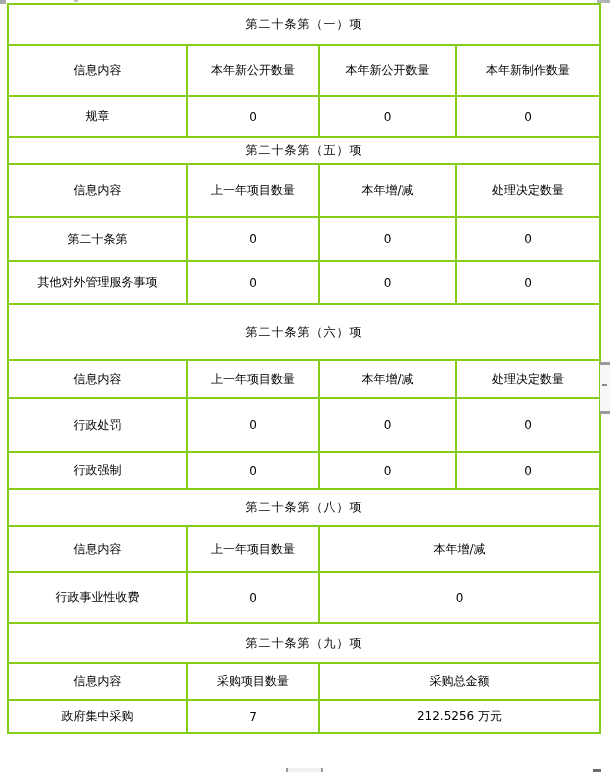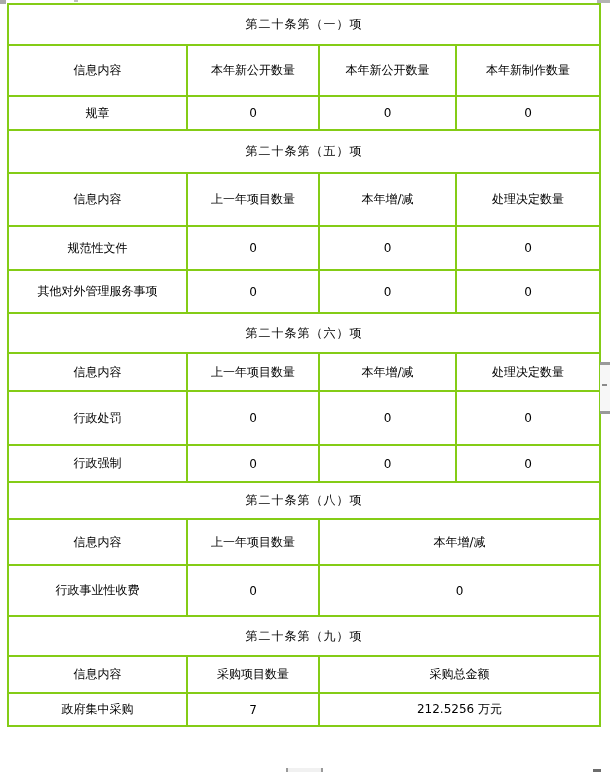--- a/index.html
+++ b/index.html
@@ -64,50 +64,50 @@
   <tbody>
       <tr style="height:41px">
     <td colspan="4" class="section-title">第二十条第（一）项</td>
   </tr>
   <tr style="height:51px">
     <td>信息内容</td>
     <td>本年新公开数量</td>
     <td>本年新公开数量</td>
     <td>本年新制作数量</td>
   </tr>
-  <tr style="height:34px">
+  <tr style="height:41px">
     <td>规章</td>
     <td>0</td>
     <td>0</td>
     <td>0</td>
   </tr>
 
-  <tr style="height:43px">
+  <tr style="height:27px">
     <td colspan="4" class="section-title">第二十条第（五）项</td>
   </tr>
   <tr style="height:53px">
     <td>信息内容</td>
     <td>上一年项目数量</td>
     <td>本年增/减</td>
     <td>处理决定数量</td>
   </tr>
   <tr style="height:44px">
-    <td>规范性文件</td>
+    <td>第二十条第</td>
     <td>0</td>
     <td>0</td>
     <td>0</td>
   </tr>
   <tr style="height:43px">
     <td>其他对外管理服务事项</td>
     <td>0</td>
     <td>0</td>
     <td>0</td>
   </tr>
 
-  <tr style="height:40px">
+  <tr style="height:56px">
     <td colspan="4" class="section-title">第二十条第（六）项</td>
   </tr>
   <tr style="height:38px">
     <td>信息内容</td>
     <td>上一年项目数量</td>
     <td>本年增/减</td>
     <td>处理决定数量</td>
   </tr>
   <tr style="height:54px">
     <td>行政处罚</td>

